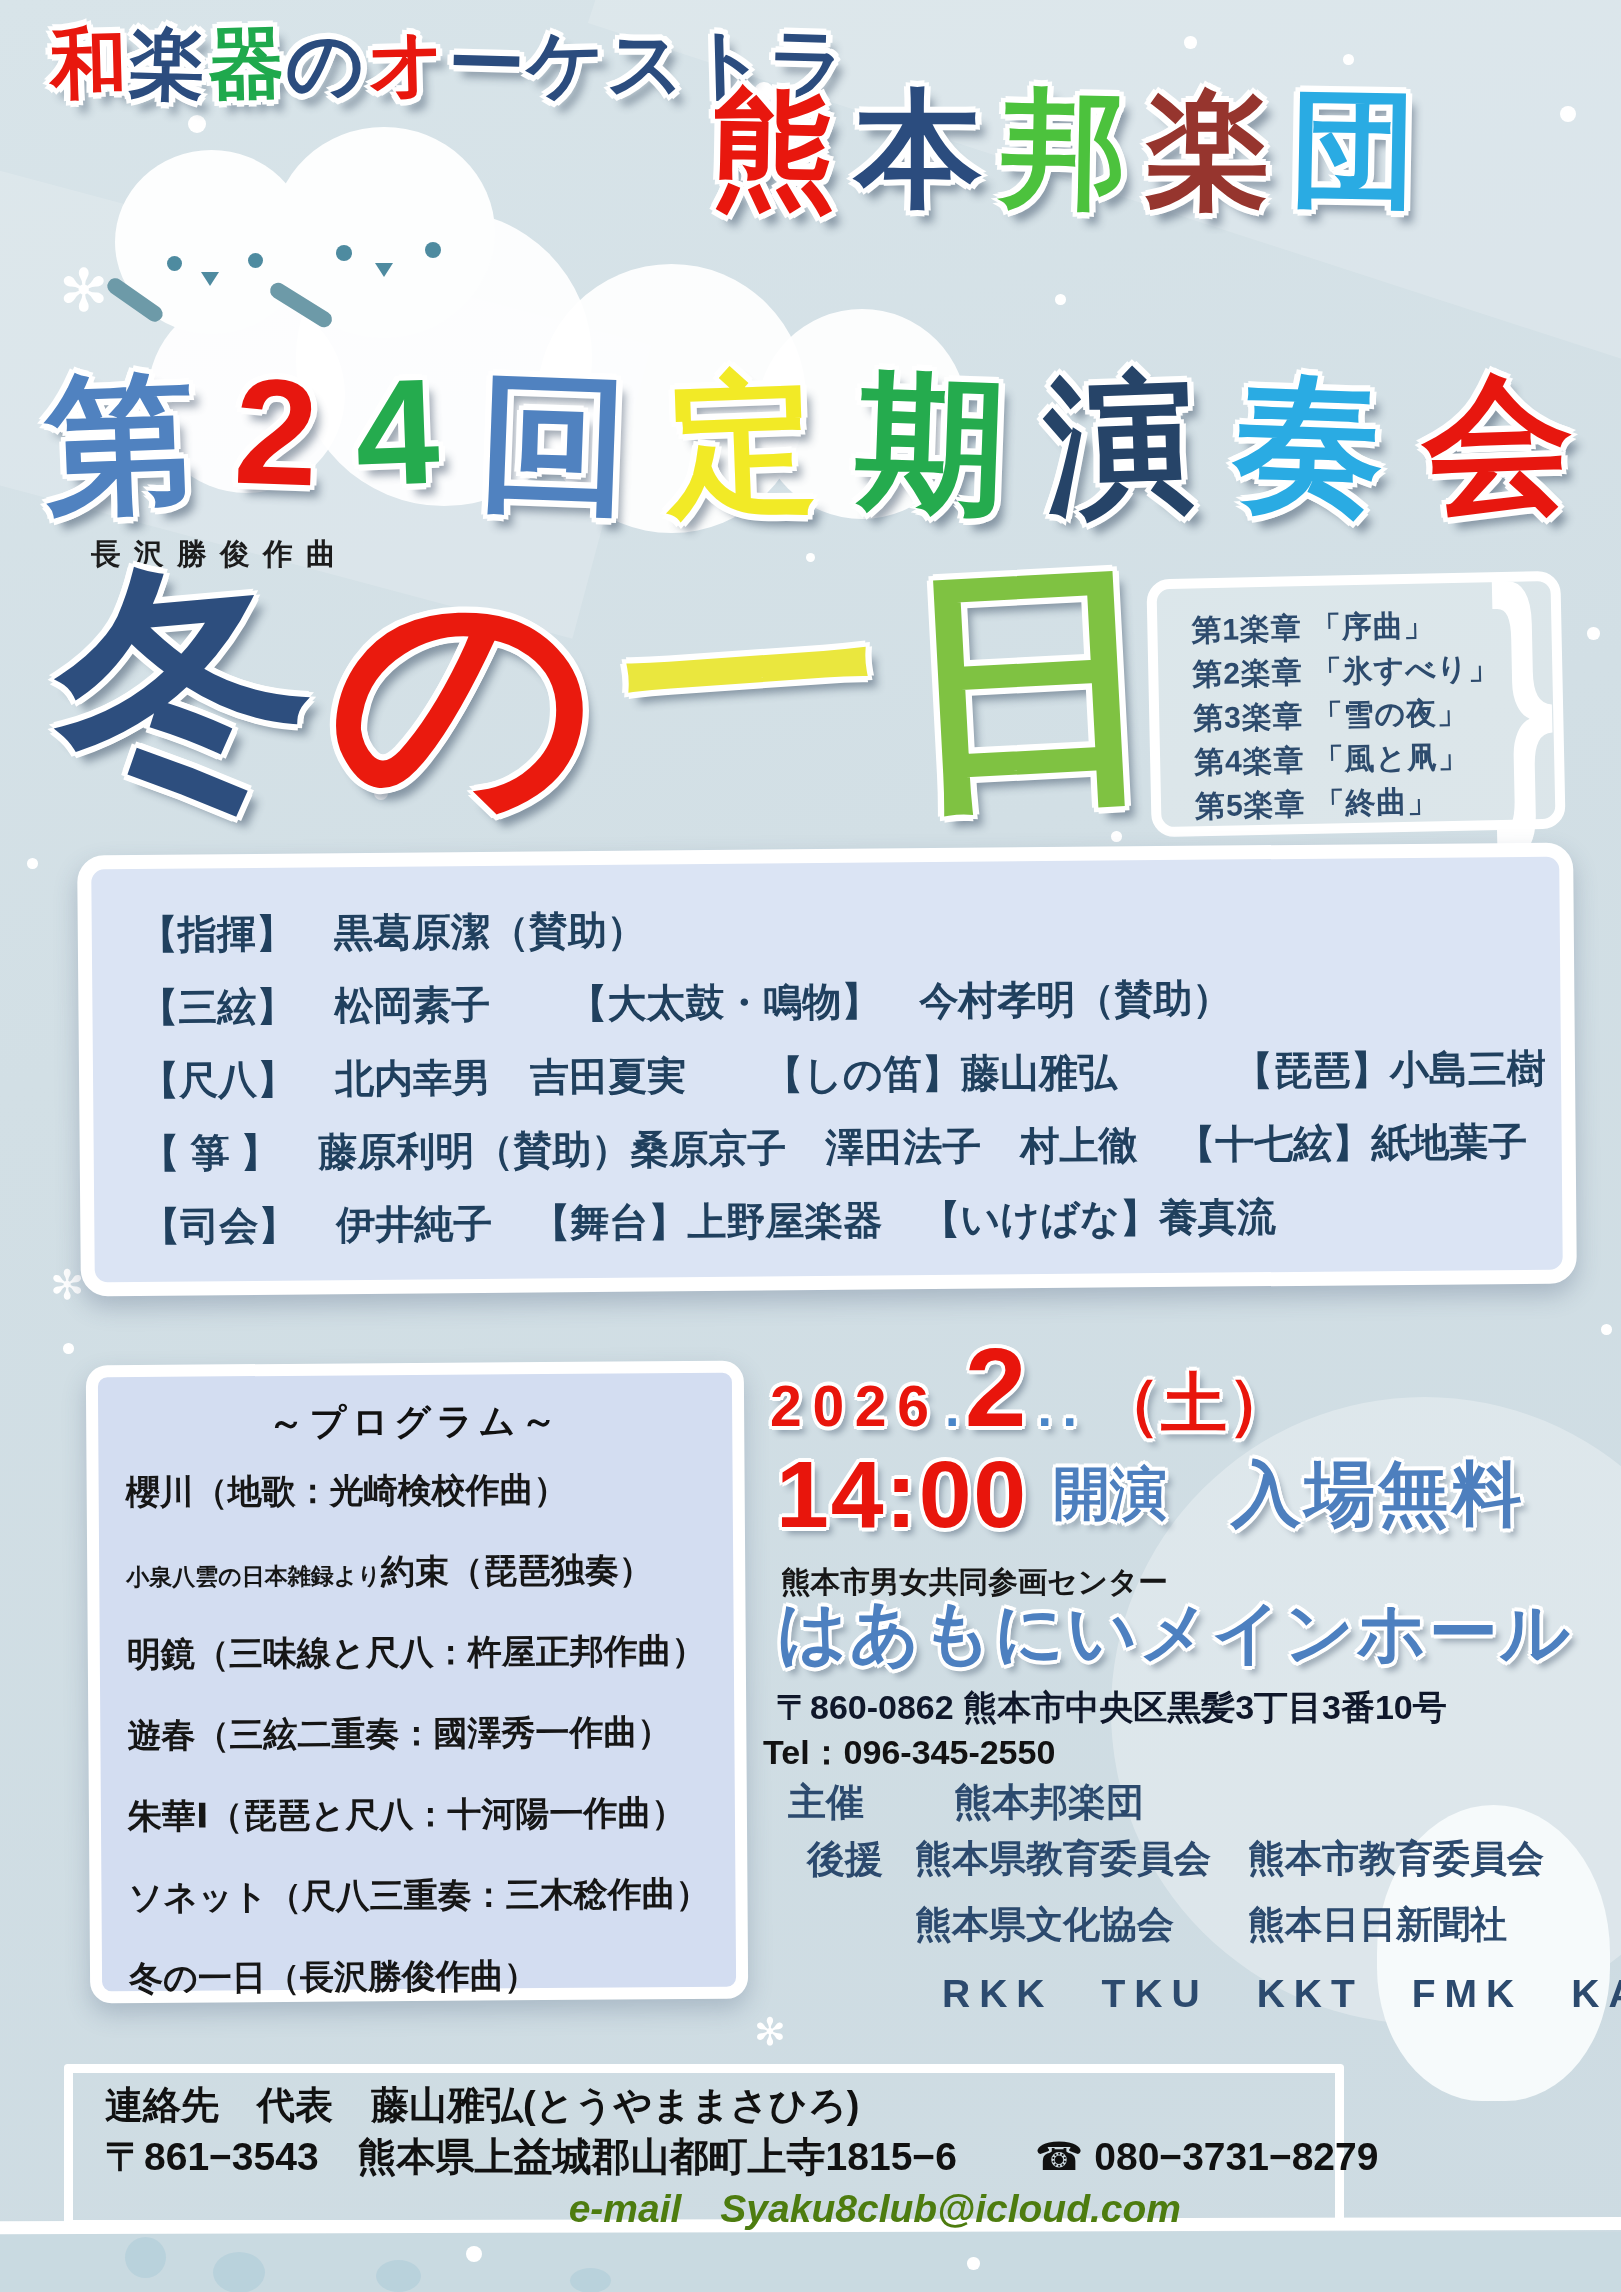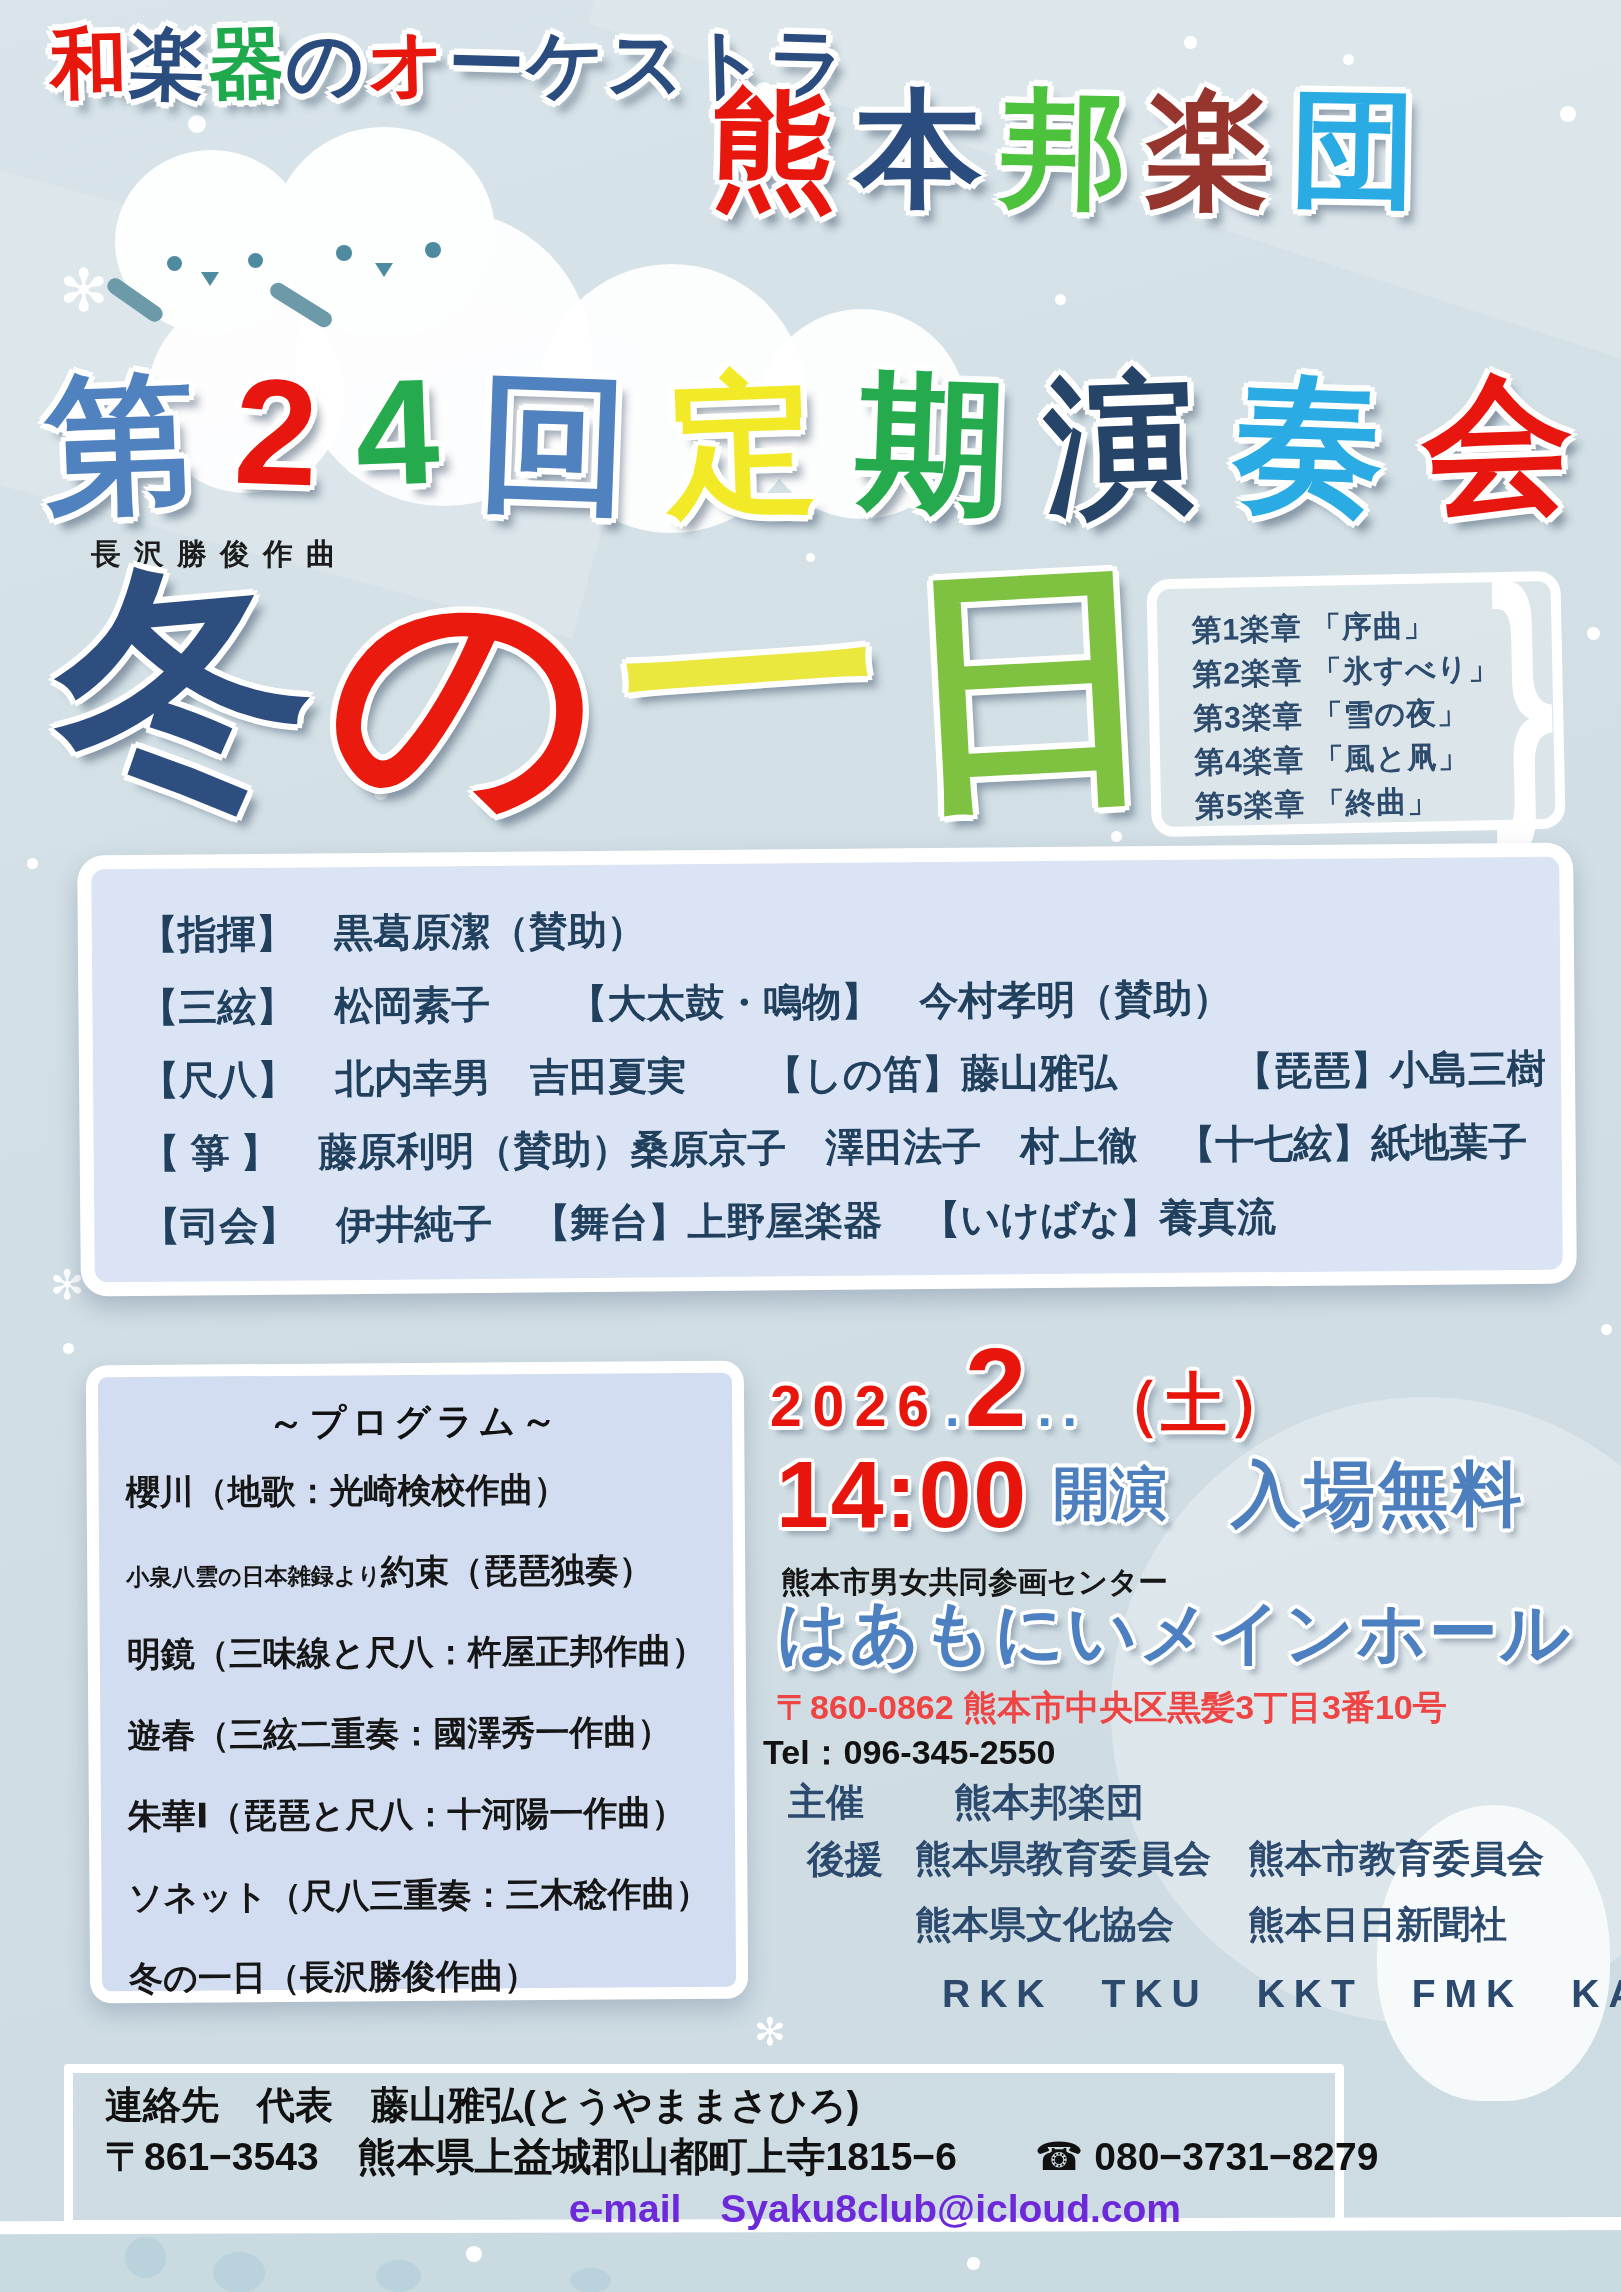--- a/index.html
+++ b/index.html
@@ -57,33 +57,33 @@
   .d-year{font-size:57px;font-weight:800;color:#e8150c;letter-spacing:10.7px;}
   .d-dot{font-size:52px;font-weight:900;color:#4a86c8;margin:0 5.4px;}
   .d-big{font-size:111px;font-weight:900;color:#e8150c;letter-spacing:5.4px;}
   .d-week{font-size:66px;font-weight:800;color:#e8150c;margin-left:12.5px;}
   .timerow{left:776px;top:1440px;display:flex;align-items:center;z-index:3;white-space:nowrap;}
   .t-time{font-size:95px;font-weight:900;color:#e8150c;letter-spacing:1.8px;}
   .t-open{font-size:57px;font-weight:900;color:#4d7fbe;margin-left:25px;}
   .t-free{font-size:70px;font-weight:900;color:#4d7fbe;margin-left:64px;letter-spacing:3.6px;}
   .vcenter{left:781px;top:1562px;font-size:29.6px;font-weight:600;color:#161616;z-index:3;}
   .vhall{left:777px;top:1587px;font-size:69px;font-weight:900;color:#4d80c0;letter-spacing:1.8px;z-index:3;white-space:nowrap;}
-  .vaddr{left:776px;top:1685px;font-size:34px;font-weight:600;color:#ef4444;z-index:3;white-space:nowrap;}
+  .vaddr{left:776px;top:1685px;font-size:34px;font-weight:600;color:#0f172a;z-index:3;white-space:nowrap;}
   .vtel{left:763px;top:1730px;font-size:34px;font-weight:600;color:#121212;z-index:3;}
   .hostrow{left:788px;top:1777px;font-size:38px;font-weight:700;color:#2c4a6e;z-index:3;white-space:nowrap;}
   .hostrow .gap{display:inline-block;width:90px;}
   .sup-label{left:788px;top:1834px;font-size:38px;font-weight:700;color:#2c4a6e;z-index:3;margin-left:19px;}
   .sup1{left:915px;top:1834px;font-size:37px;font-weight:700;color:#2c4a6e;z-index:3;white-space:pre;}
   .sup2{left:915px;top:1900px;font-size:37px;font-weight:700;color:#2c4a6e;z-index:3;white-space:pre;}
   .sup3{left:942px;top:1967px;font-size:39px;font-weight:600;color:#2c4a6e;letter-spacing:9px;z-index:3;white-space:pre;}
   .contactbox{left:64px;top:2064px;width:1280px;height:165px;box-sizing:border-box;
     border:9px solid #fff;border-radius:3.6px;z-index:3;}
   .ct1{position:absolute;left:32px;top:7.2px;font-size:38px;font-weight:600;color:#111;white-space:pre;}
   .ct2{position:absolute;left:32px;top:57px;font-size:39px;font-weight:600;color:#111;white-space:pre;}
-  .ct3{position:absolute;right:154px;top:109px;font-size:39px;font-weight:600;color:#6d28d9;white-space:pre;}
+  .ct3{position:absolute;right:154px;top:109px;font-size:39px;font-weight:600;color:#4d7c0f;white-space:pre;font-style:italic;}
   .bottomstrip{left:0;top:2232px;width:1622px;height:61px;background:#c9dae1;z-index:1;}
   .whiteline{left:-9px;top:2219px;width:1648px;height:13.4px;background:#fff;transform:rotate(-.15deg);z-index:2;border-radius:7.2px;}
   .bird{position:absolute;z-index:1;}
   .bird .body{position:absolute;background:#fdfefe;border-radius:50%;}
   .bird .eye{position:absolute;background:#4e8ba0;border-radius:50%;}
   .bird .beak{position:absolute;width:0;height:0;border-left:9.9px solid transparent;border-right:9.9px solid transparent;border-top:14.3px solid #4e8ba0;}
   .bird .tail{position:absolute;background:#6d9aa8;border-radius:9px;}
 </style>
 </head>
 <body>

